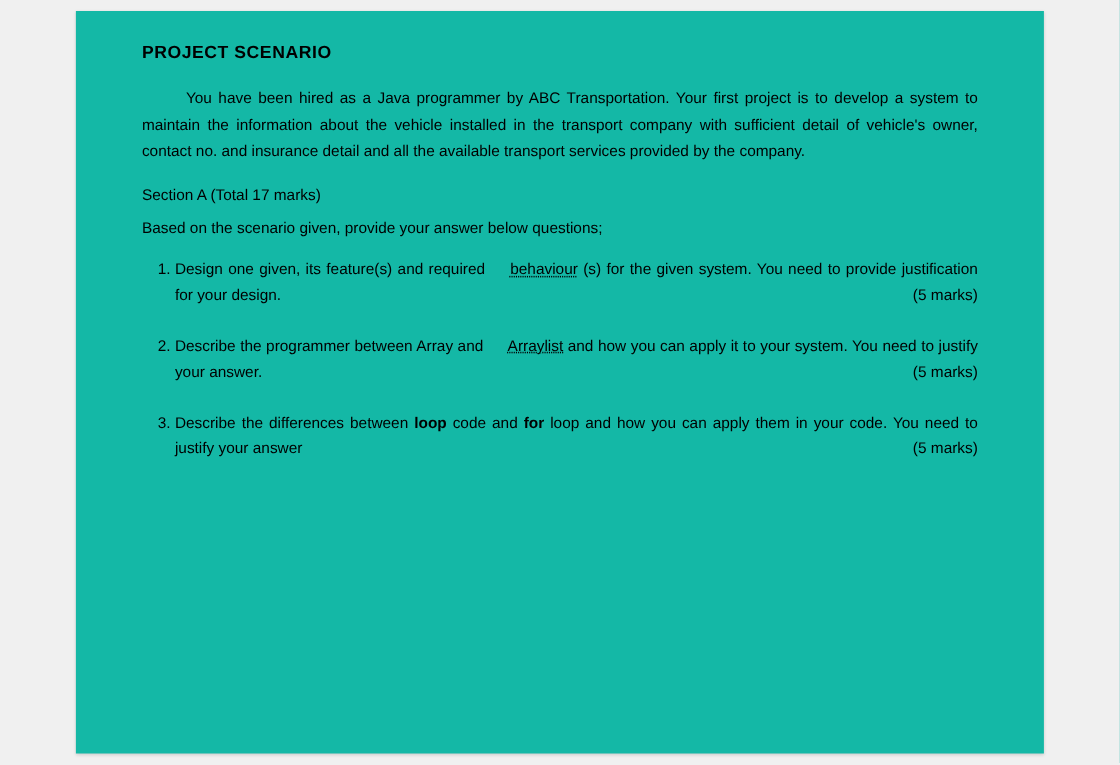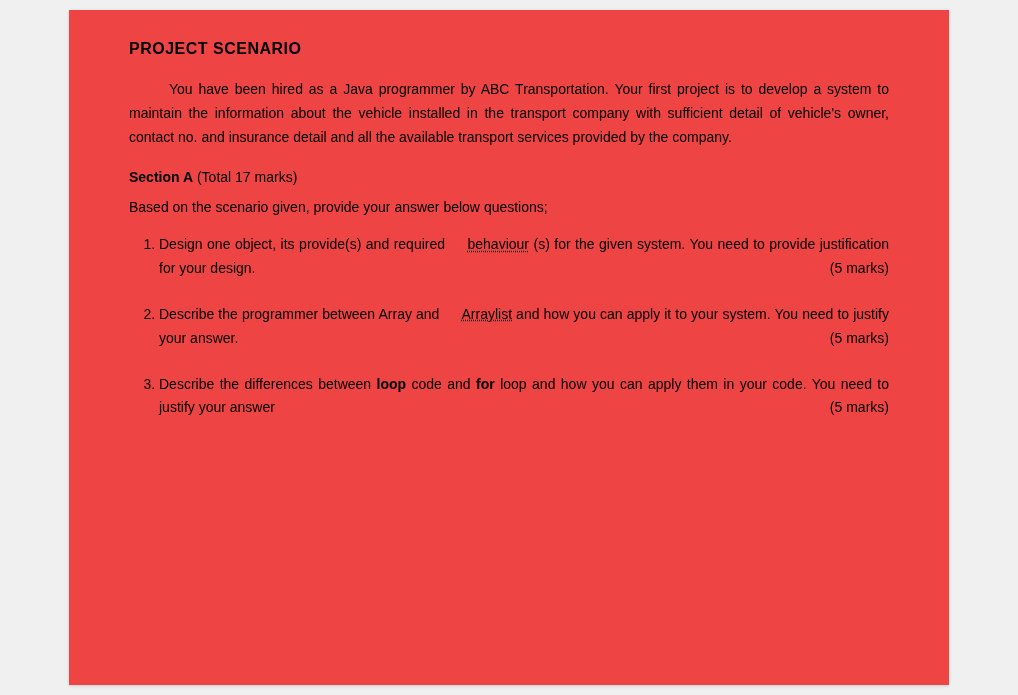--- a/index.html
+++ b/index.html
@@ -12,21 +12,21 @@
       background-color: #f0f0f0;
       font-family: Arial, sans-serif;
       display: flex;
       justify-content: center;
       align-items: flex-start;
       min-height: 695px;
       padding: 10px 0;
     }
 
     .page-container {
-      background-color: #ef4444;
+      background-color: #14b8a6;
       width: 880px;
       min-height: 675px;
       padding: 30px 60px 40px 60px;
       box-shadow: 0 1px 3px rgba(0,0,0,0.15);
     }
 
     .project-title {
       font-size: 16px;
       font-weight: bold;
       margin-bottom: 20px;
@@ -40,21 +40,21 @@
       text-indent: 40px;
       margin-bottom: 20px;
     }
 
     .section-heading {
       font-size: 14px;
       margin-bottom: 14px;
     }
 
     .section-heading .section-label {
-      font-weight: bold;
+      font-weight: normal;
     }
 
     .section-intro {
       font-size: 14px;
       margin-bottom: 18px;
     }
 
     .section-intro .underline {
     }
 
@@ -97,21 +97,21 @@
     <span class="section-label">Section A</span><span> (Total 17 marks)</span>
   </div>
 
   <p class="section-intro">
     <span>Based on the scenario given, provide your answer below </span><span class="underline">questions;</span>
   </p>
 
   <ol class="questions-list">
 
     <li>
-      <span>Design one object, its provide(s) and required </span><span class="underline-dotted">behaviour</span><span> (s) for the given system. You need to provide justification for your design.</span>
+      <span>Design one given, its feature(s) and required </span><span class="underline-dotted">behaviour</span><span> (s) for the given system. You need to provide justification for your design.</span>
       <span style="float:right;">&nbsp;&nbsp;&nbsp;&nbsp;&nbsp;&nbsp;&nbsp;&nbsp;&nbsp;&nbsp;&nbsp;&nbsp;&nbsp;&nbsp;&nbsp;&nbsp;&nbsp;&nbsp;&nbsp;&nbsp;&nbsp;&nbsp;(<span class="marks">5 marks</span>)</span>
     </li>
 
     <li>
       <span>Describe the programmer between Array and </span><span class="underline-dotted">Arraylist</span><span> and how you can apply it to your system. You need to justify your answer.</span>
       <span style="float:right;">&nbsp;&nbsp;&nbsp;&nbsp;&nbsp;&nbsp;&nbsp;&nbsp;&nbsp;&nbsp;&nbsp;&nbsp;&nbsp;&nbsp;&nbsp;&nbsp;&nbsp;&nbsp;&nbsp;&nbsp;&nbsp;&nbsp;(<span class="marks">5 marks</span>)</span>
     </li>
 
     <li>
       <span>Describe the differences between </span><span class="bold-inline">loop</span><span> code and </span><span class="bold-inline">for</span><span> loop and how you can apply them in your code. You need to justify your answer</span>

